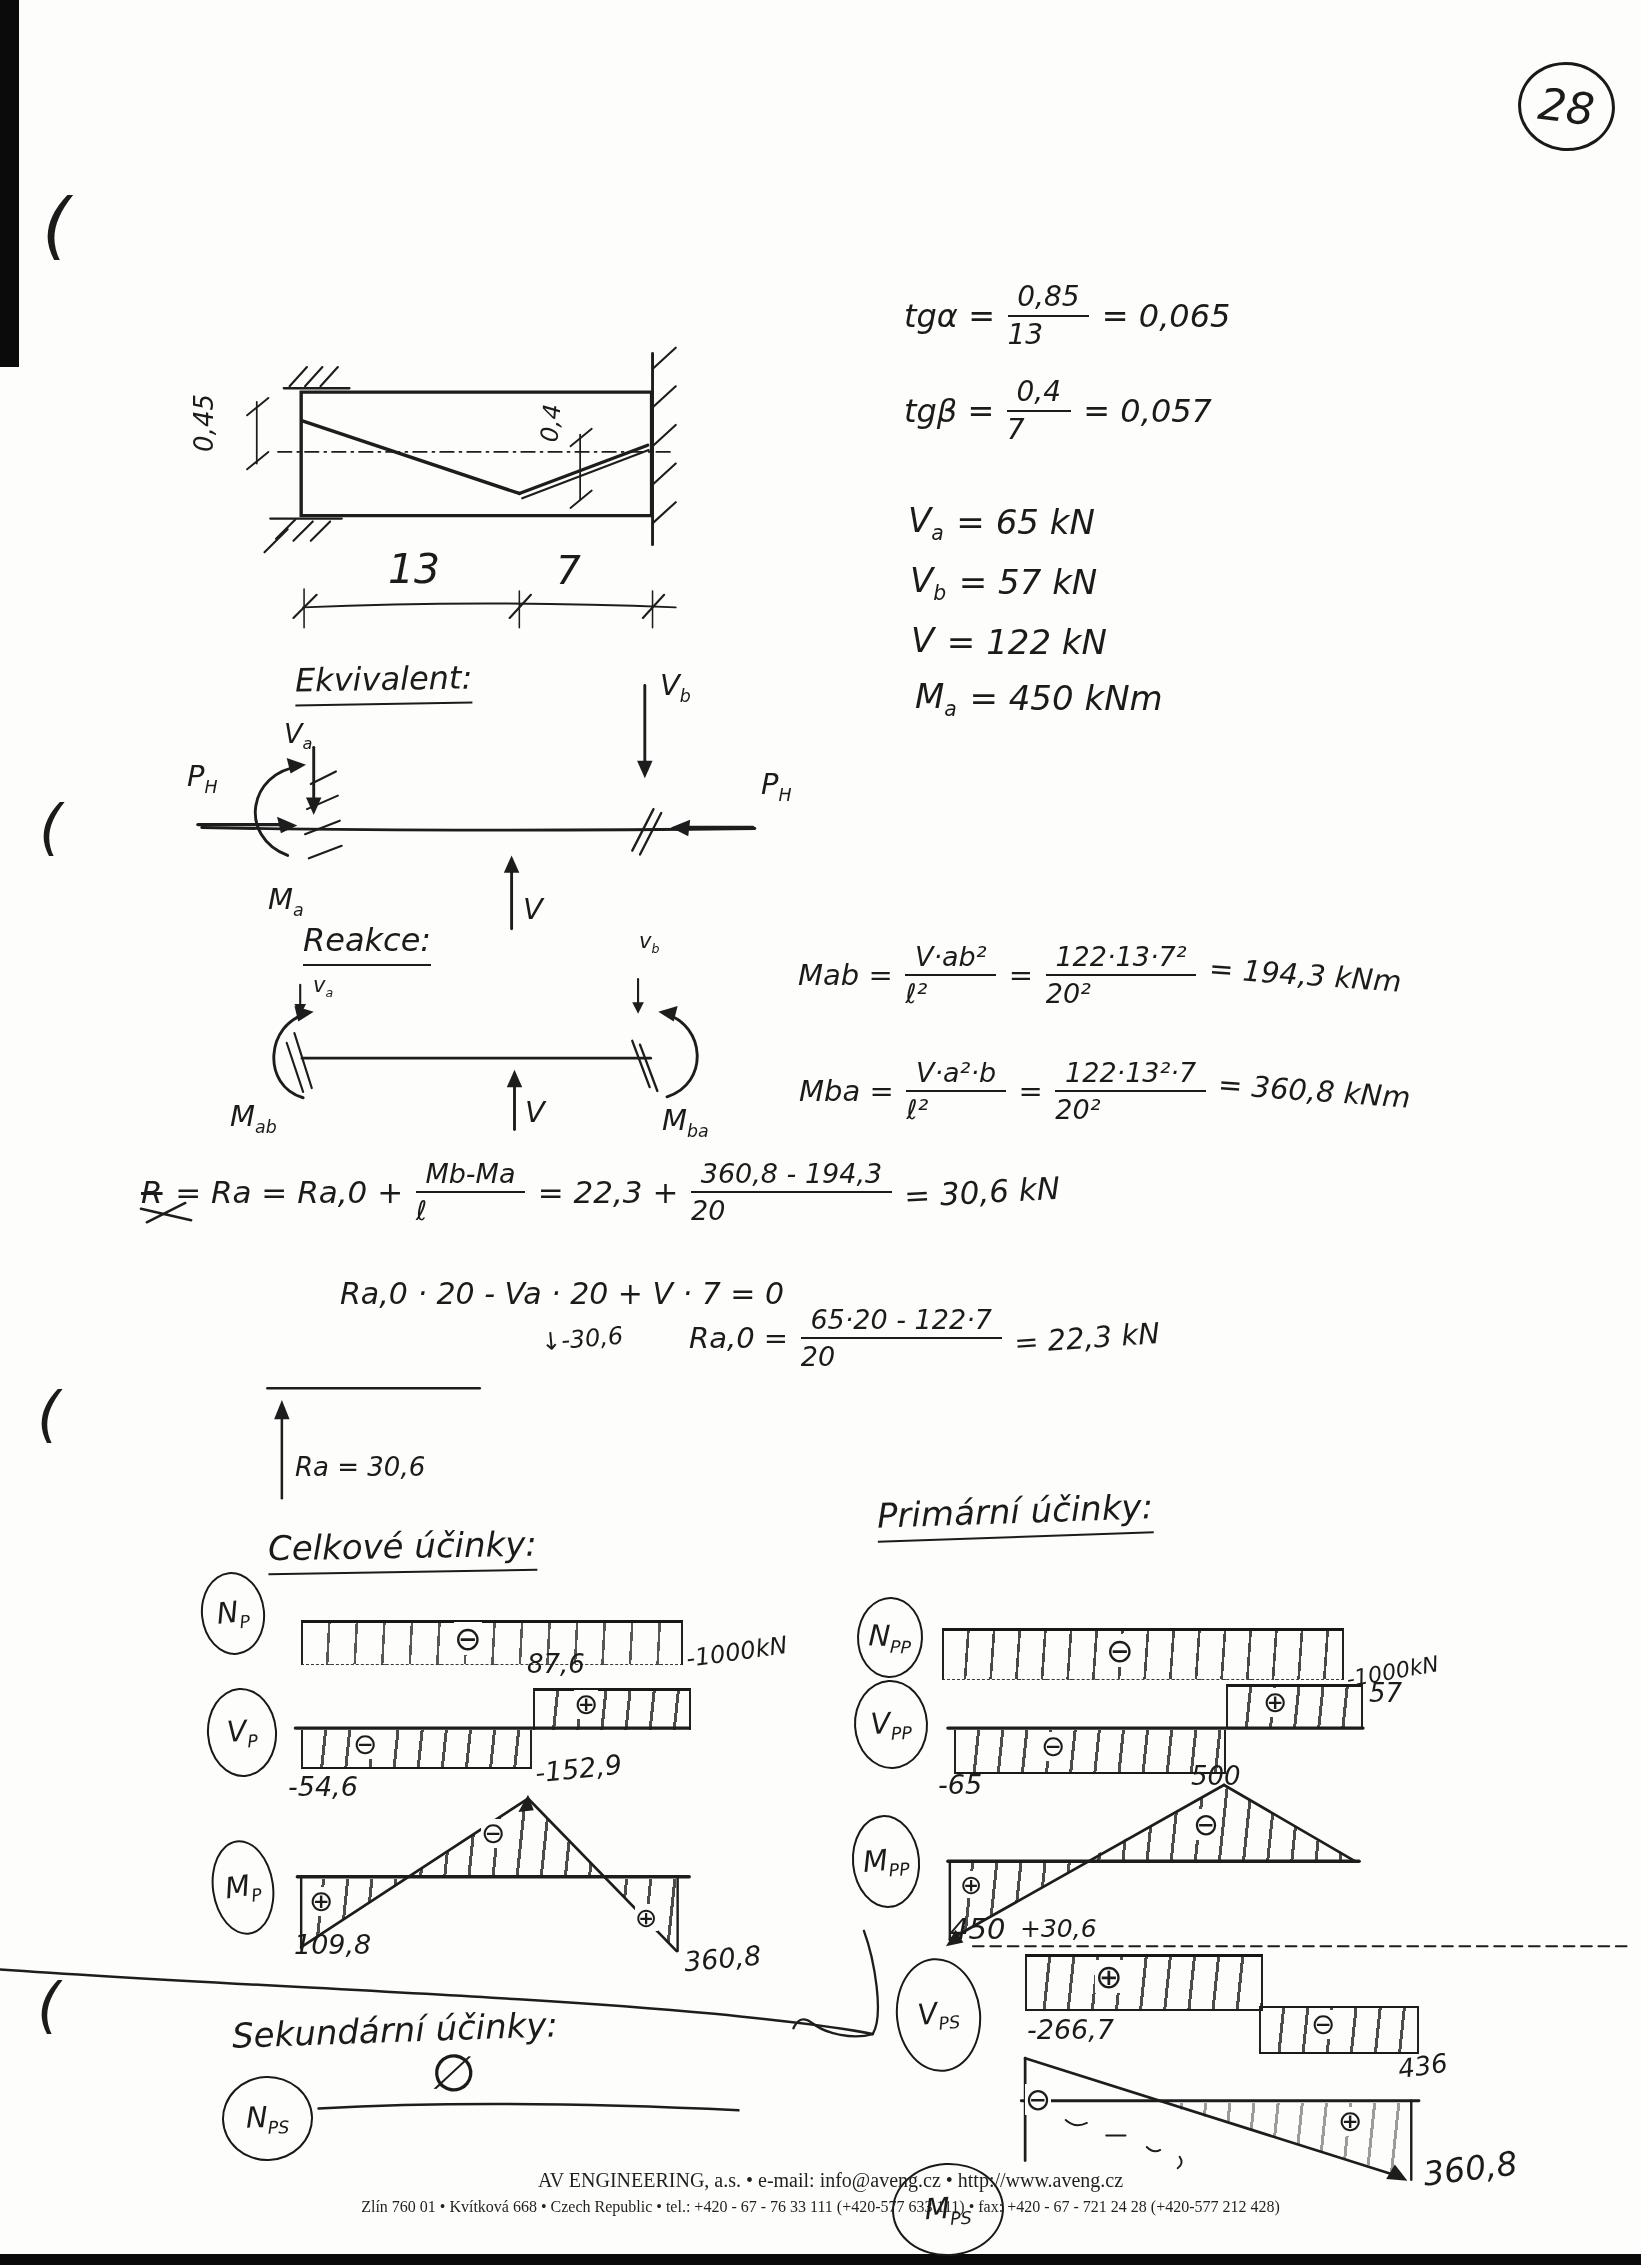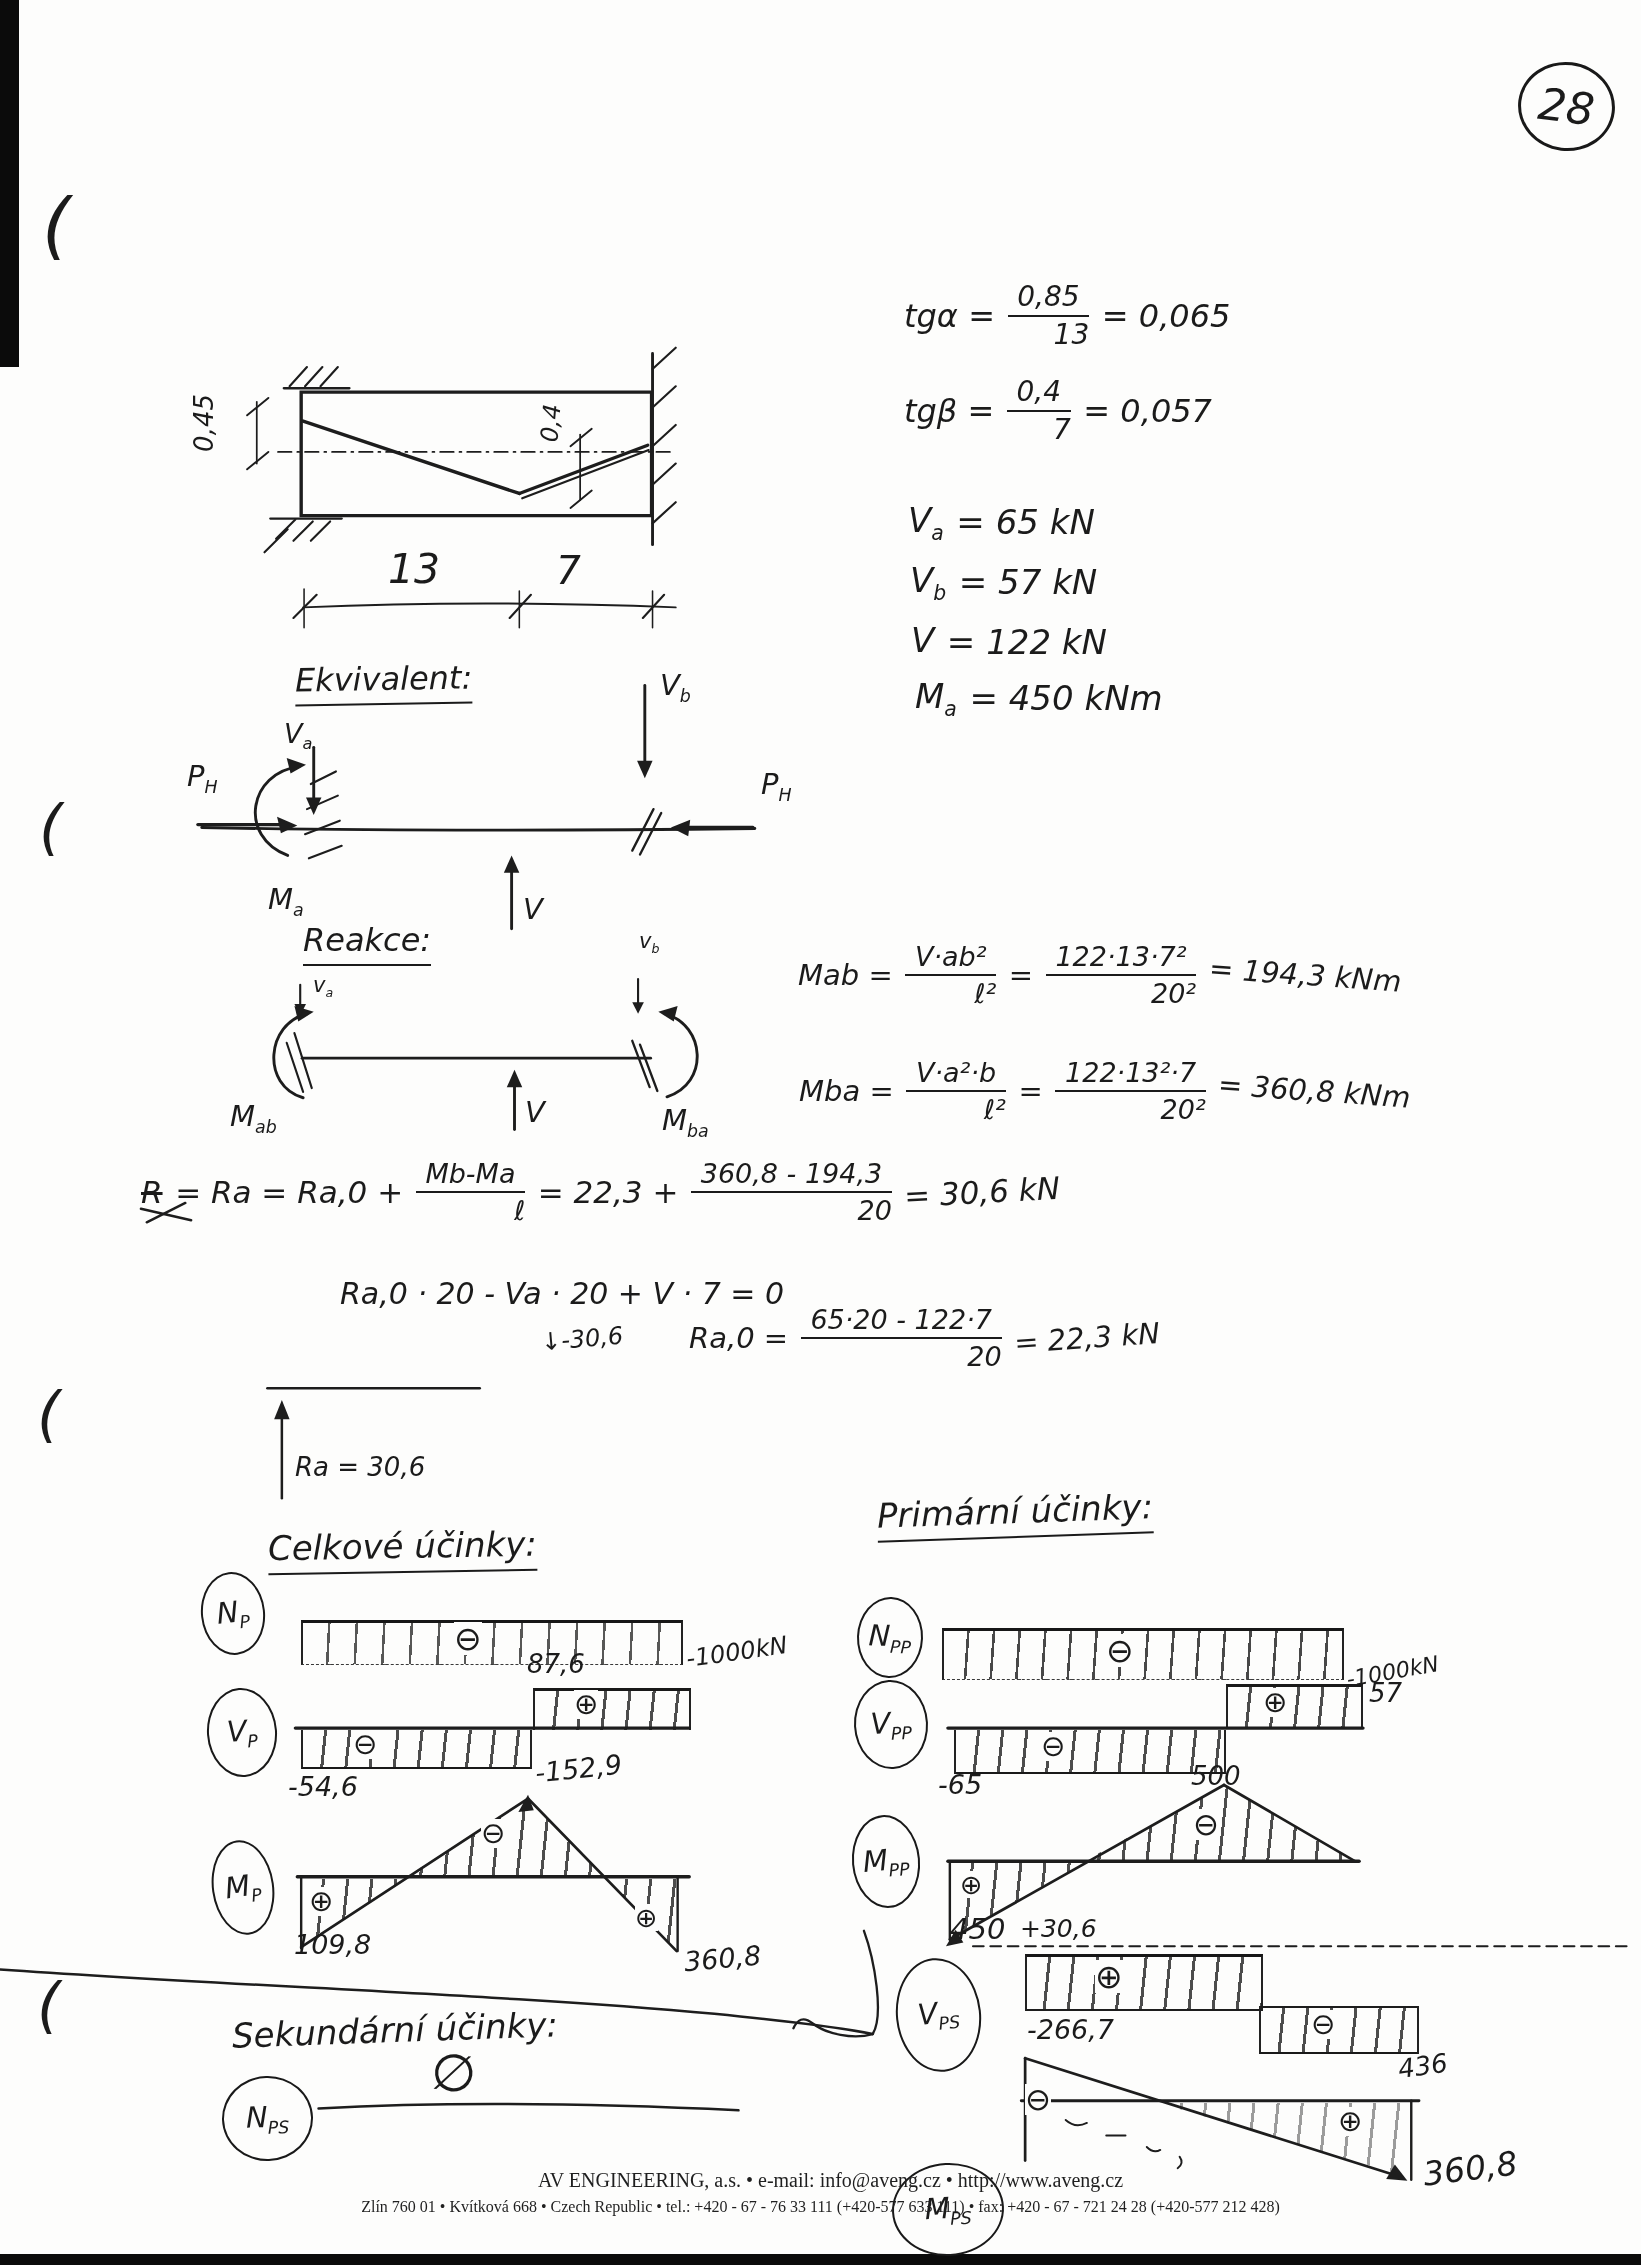--- a/index.html
+++ b/index.html
@@ -2,21 +2,21 @@
 <html><head>
 <meta charset="utf-8">
 <style>
   html,body { margin:0; padding:0; background:#9a9a9a; }
   #page { position:relative; width:1641px; height:2265px; background:#fdfdfc; overflow:hidden;
           font-family:"DejaVu Sans",sans-serif; }
   .abs  { position:absolute; }
   .hw   { font-family:"DejaVu Sans",sans-serif; font-style:italic; color:#1b1b1b; white-space:nowrap; z-index:3; }
   .srf  { font-family:"Liberation Serif",serif; color:#1f1f1f; white-space:nowrap; z-index:3; }
   .f    { display:flex; align-items:center; gap:12.6px; }
-  .frac { display:inline-flex; flex-direction:column; align-items:flex-end; line-height:1.08; }
+  .frac { display:inline-flex; flex-direction:column; align-items:flex-start; line-height:1.08; }
   .frac .num { border-bottom:2.9px solid #1b1b1b; padding:0 9.7px 2.9px; }
   .frac .den { padding-top:2.9px; }
   .hd   { border-bottom:2.9px solid #1b1b1b; padding-bottom:4.8px; }
   .circ { border:2.9px solid #191919; border-radius:50%; display:flex; align-items:center;
           justify-content:center; z-index:3; text-align:center; }
   .sgn  { line-height:1; z-index:3; }
   .hatch{ background:repeating-linear-gradient(96deg, rgba(0,0,0,0) 0 21px, rgba(45,45,45,.85) 21px 24px); z-index:1; }
   .hatch2{ background:repeating-linear-gradient(93deg, rgba(0,0,0,0) 0 25px, rgba(45,45,45,.8) 25px 27.5px); z-index:1; }
   sub   { font-size:.6em; font-style:italic; }
   .ink  { position:absolute; left:0; top:0; z-index:2; }

